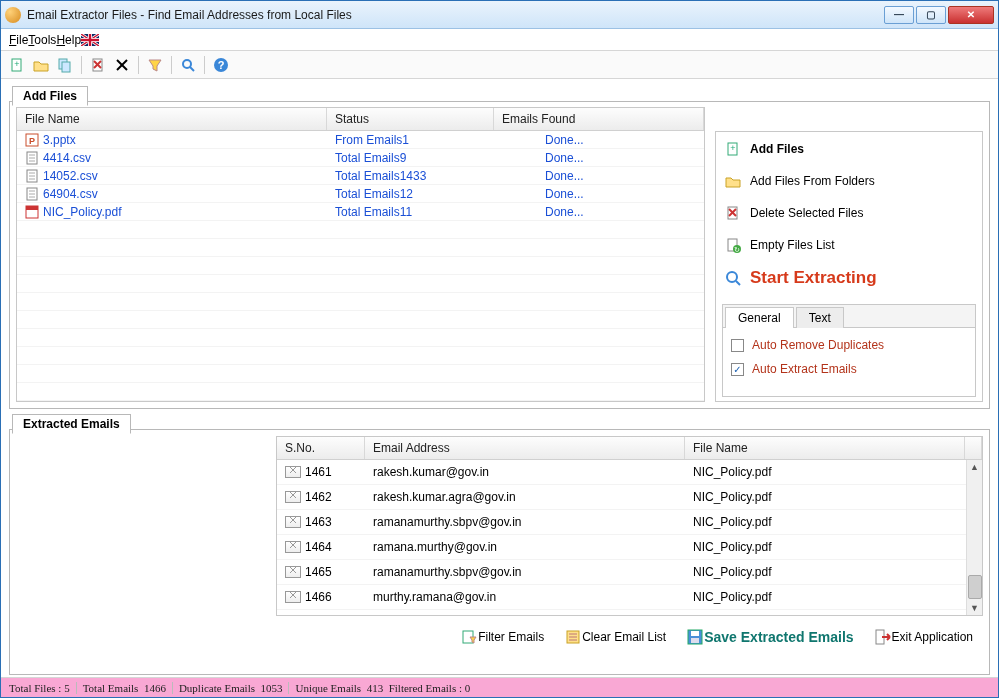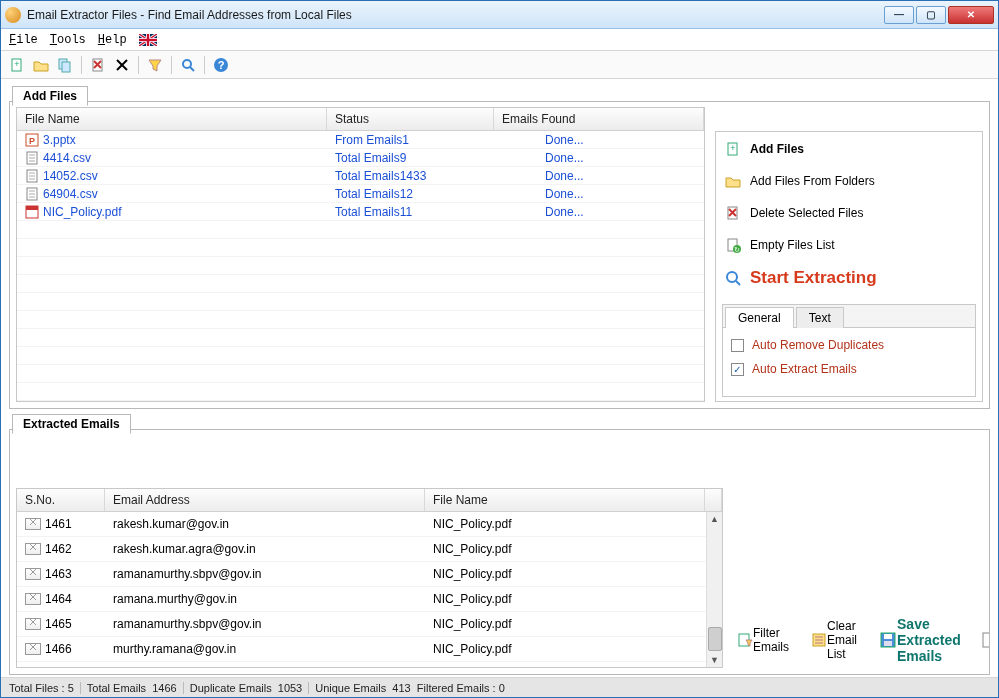--- a/index.html
+++ b/index.html
@@ -9,21 +9,21 @@
 .window { width: 999px; height: 698px; border: 1px solid #2a6fb5; display: flex; flex-direction: column; background: #fff; }
 .titlebar { height: 28px; background: linear-gradient(#eaf3fc, #cfe5f9); display: flex; align-items: center; padding: 0 4px; border-bottom: 1px solid #9cc1e4; }
 .titlebar .app-icon { width: 16px; height: 16px; border-radius: 50%; background: radial-gradient(circle at 30% 30%, #ffd27a, #d78b1f); margin-right: 6px; }
 .titlebar .title-text { flex: 1; color: #1a1a1a; font-size: 12px; }
 .winbtns { display: flex; gap: 2px; }
 .winbtn { width: 30px; height: 18px; border: 1px solid #6a9fd4; border-radius: 2px; display: flex; align-items: center; justify-content: center; font-size: 10px; font-weight: bold; cursor: default; }
 .winbtn.min, .winbtn.max { background: linear-gradient(#f4f9ff,#cfe5f9); color: #345; }
 .winbtn.close { background: linear-gradient(#ef7b7b,#c93030); color: #fff; border-color: #a32; width: 46px; }
 
 
-.menubar { height: 22px; display: flex; align-items: center; padding: 0 8px; gap: 12px; border-bottom: 1px solid #d6d6d6; font-family: Liberation Mono, monospace; }
+.menubar { height: 22px; display: flex; align-items: center; padding: 0 8px; gap: 0; border-bottom: 1px solid #d6d6d6; }
 .menubar .menu u { text-decoration: underline; }
 .menubar .flag { width: 18px; height: 12px; background: linear-gradient(to bottom, #0a2a66 33%, #fff 33% 66%, #c8102e 66%); position: relative; }
 .menubar .flag::before { content:""; position:absolute; left:0; top:0; width:8px; height:12px; background: linear-gradient(45deg,#0a2a66 45%,#fff 45% 55%,#c8102e 55%); opacity:.0; }
 
 
 .toolbar { height: 28px; display: flex; align-items: center; padding: 2px 6px; gap: 4px; border-bottom: 1px solid #d6d6d6; background: #fafafa; }
 .tb-btn { width: 20px; height: 20px; display: flex; align-items: center; justify-content: center; border-radius: 2px; }
 .tb-sep { width: 1px; height: 18px; background: #ccc; margin: 0 2px; }
 
 
@@ -70,21 +70,21 @@
 .mail-icon { width:16px; height:12px; border:1px solid #999; background:linear-gradient(#fff,#eee); position:relative; }
 .mail-icon::after { content:""; position:absolute; left:0; right:0; top:0; height:6px; background:linear-gradient(135deg, transparent 48%, #999 48% 52%, transparent 52%), linear-gradient(45deg, transparent 48%, #999 48% 52%, transparent 52%); }
 
 
 .btnbar { display: flex; align-items: center; gap: 8px; padding: 6px 4px 2px 4px; }
 .btnbar .bb { display: flex; align-items: center; padding: 2px 6px; font-size: 12px; }
 .btnbar .bb.save .txt { color: #0f766e; font-size: 14px; font-weight: 600; }
 .btnbar .bi { width:18px; height:18px; display:flex; align-items:center; justify-content:center; }
 
 
-.statusbar { height: 20px; border-top: 1px solid #d6d6d6; display: flex; align-items: center; padding: 0 8px; gap: 6px; font-size: 11px; color: #222; background:#e5e5e5; }
+.statusbar { height: 20px; border-top: 1px solid #d6d6d6; display: flex; align-items: center; padding: 0 8px; gap: 6px; font-size: 11px; color: #222; background:#f9a8d4;font-family:Liberation Serif, serif; }
 .statusbar .seg { border-right: 1px solid #bbb; padding-right: 6px; }
 .statusbar .seg:last-child { border-right: none; }
 
 
 .files-grid .c1 { width: 310px; }
 .files-grid .c2 { width: 210px; }
 .files-grid .c3 { flex: 1; }
 .emails-grid .ec1 { width: 88px; }
 .emails-grid .ec2 { width: 320px; }
 .emails-grid .ec3 { width: 280px; }
@@ -370,21 +370,21 @@
               </div>
             </div>
           </div>
         </div>
 
       </div>
     </div>
 
     <div class="tabframe tabshell extracted" style="flex:1;">
       <div class="frame-tab">Extracted Emails</div>
-      <div class="tabframe-inner" style="gap:4px;">
+      <div class="tabframe-inner" style="flex-direction:column; gap:4px;">
 
         <div class="emails-grid">
           <div class="grid-head">
             <div class="col ec1">S.No.</div>
             <div class="col ec2">Email Address</div>
             <div class="col ec3">File Name</div>
             <div class="col ec4"></div>
           </div>
           <div class="grid-body-wrapper">
             <div class="grid-body" id="emails-body">

